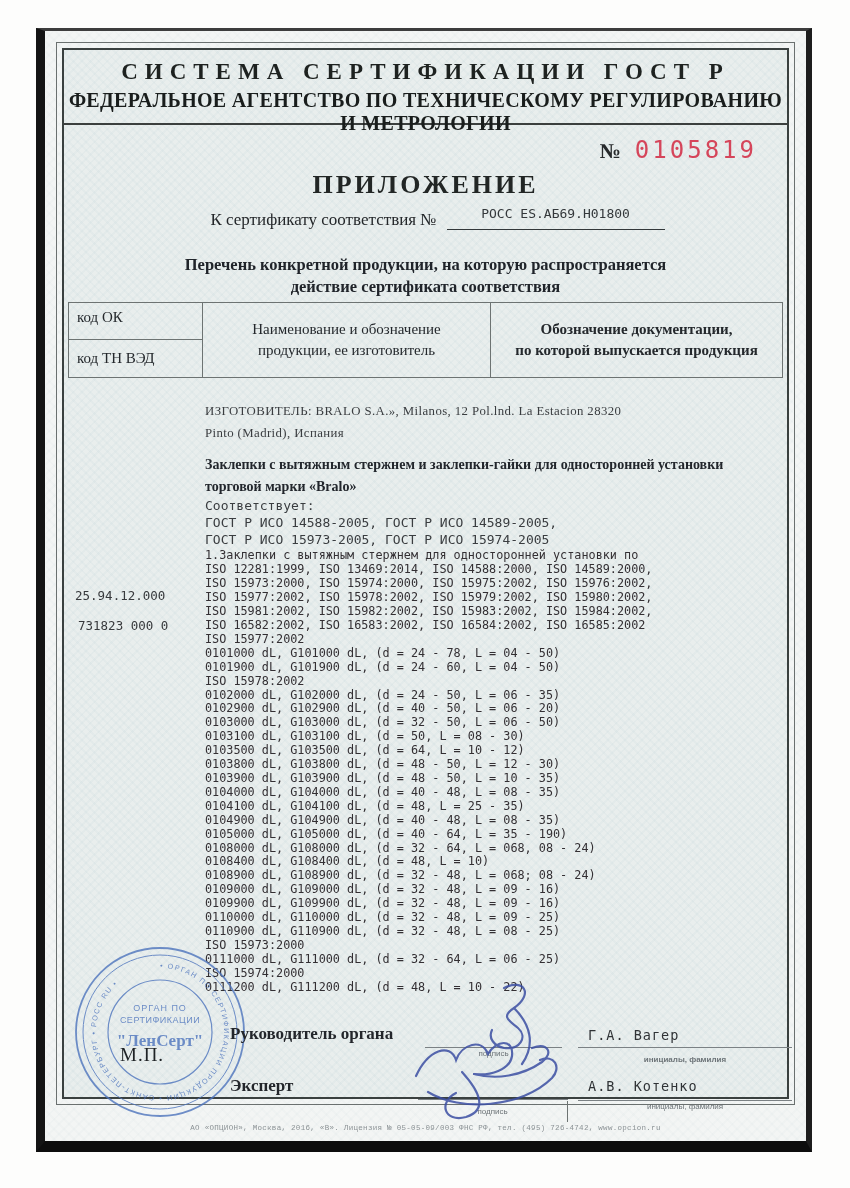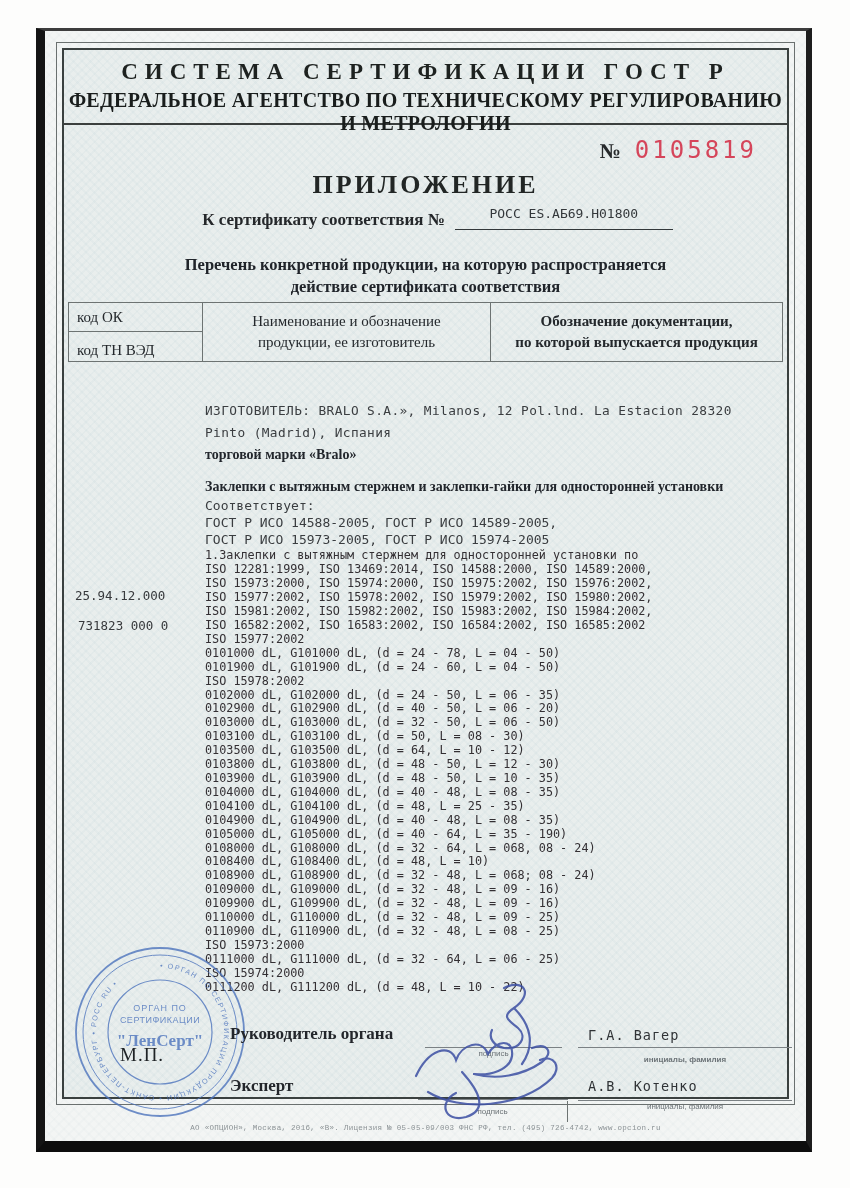--- a/index.html
+++ b/index.html
@@ -30,30 +30,30 @@
   .number-row { position:absolute; top:86px; right:30px; white-space:nowrap; }
   .no-sign { font-size:21px; font-weight:bold; color:#26292b; margin-right:14px; }
   .no-red { font-family:"DejaVu Sans Mono","Liberation Mono",monospace;
     font-size:24px; color:#d5455a; letter-spacing:3px; }
 
   .appendix { position:absolute; top:120px; left:0; right:0; text-align:center;
     font-size:26px; font-weight:bold; letter-spacing:3px; color:#222625; }
 
   .cert-line { position:absolute; top:160px; left:0; right:0; text-align:center;
     transform:translateX(12px); white-space:nowrap; }
-  .cert-label { font-size:17px; font-weight:bold; color:#24272a; }
+  .cert-label { font-size:17px; font-weight:normal; color:#24272a; }
   .cert-no-wrap { display:inline-block; border-bottom:1.5px solid #33383a; width:218px;
     text-align:center; margin-left:10px; height:20px; vertical-align:bottom; }
   .cert-no { position:relative; top:-6px;
     font-family:"DejaVu Sans Mono","Liberation Mono",monospace; font-size:13px; color:#34383b; }
 
   .subtitle { position:absolute; top:204px; left:0; right:0; text-align:center;
     font-size:16.5px; font-weight:bold; color:#20242a; line-height:22px; }
 
-  .thead { position:absolute; top:252px; left:4px; right:4px; height:60px;
+  .thead { position:absolute; top:252px; left:4px; right:4px; height:76px;
     border:1px solid #6d7372; display:grid;
     grid-template-columns:134px 288px 1fr; grid-template-rows:1fr 1fr;
     font-size:15px; color:#24282c; }
   .c1a { grid-column:1; grid-row:1; border-right:1px solid #6d7372; border-bottom:1px solid #6d7372;
     padding:6px 0 0 8px; }
   .c1b { grid-column:1; grid-row:2; border-right:1px solid #6d7372; padding:10px 0 0 8px; }
   .c2 { grid-column:2; grid-row:1 / span 2; border-right:1px solid #6d7372;
     display:flex; flex-direction:column; justify-content:center; text-align:center;
     font-weight:400; line-height:21px; }
   .c3 { grid-column:3; grid-row:1 / span 2;
@@ -61,21 +61,21 @@
     font-weight:600; line-height:21px; }
 
   .bodyarea { position:absolute; top:340px; left:0; right:0; bottom:0; }
   .mono { font-family:"DejaVu Sans Mono","Liberation Mono",monospace; color:#3a3d40; white-space:pre; }
   .code { position:absolute; font-family:"DejaVu Sans Mono","Liberation Mono",monospace;
     font-size:12.5px; color:#37393c; }
   .code.ok { left:11px; top:198px; }
   .code.tnved { left:14px; top:228px; }
 
   .maincol { position:absolute; left:141px; top:10px; width:575px; }
-  .m1 { font-size:12.8px; line-height:22px; letter-spacing:0.4px; }
+  .m1 { font-size:12.8px; line-height:22px; letter-spacing:0.4px;font-family:Liberation Serif, serif; }
   .desc { font-size:14px; font-weight:bold; color:#22262c; line-height:22px; }
   .desc-first { margin-top:10px; }
   .m2 { font-size:13px; line-height:16.8px; }
   .m3 { font-size:11.8px; line-height:15px; color:#332f33; }
   .speclines .m3 { line-height:13.9px; }
 
   .sigzone { position:absolute; left:0; top:0; width:100%; height:100%; }
   .mp { position:absolute; left:56px; top:994px; font-size:19px; color:#1f2326; letter-spacing:1px; }
   .role { position:absolute; font-size:17px; font-weight:bold; color:#23262b; }
   .role.head { left:166px; top:974px; }
@@ -146,22 +146,22 @@
             </div>
           </div>
 
           <div class="bodyarea">
             <div class="code ok">25.94.12.000</div>
             <div class="code tnved">731823 000 0</div>
 
             <div class="maincol">
               <div class="mono m1">ИЗГОТОВИТЕЛЬ: BRALO S.A.», Milanos, 12 Pol.lnd. La Estacion 28320</div>
               <div class="mono m1">Pinto (Madrid), Испания</div>
+              <div class="desc desc-first">Заклепки с вытяжным стержнем и заклепки-гайки для односторонней установки</div>
               <div class="desc">торговой марки «Bralo»</div>
-              <div class="desc desc-first">Заклепки с вытяжным стержнем и заклепки-гайки для односторонней установки</div>
               <div class="mono m2">Соответствует:</div>
               <div class="mono m2">ГОСТ Р ИСО 14588-2005, ГОСТ Р ИСО 14589-2005,</div>
               <div class="mono m2">ГОСТ Р ИСО 15973-2005, ГОСТ Р ИСО 15974-2005</div>
               <div class="mono m3">1.Заклепки с вытяжным стержнем для односторонней установки по</div>
               <div class="speclines">
                   <div class="mono m3">ISO 12281:1999, ISO 13469:2014, ISO 14588:2000, ISO 14589:2000,</div>
                   <div class="mono m3">ISO 15973:2000, ISO 15974:2000, ISO 15975:2002, ISO 15976:2002,</div>
                   <div class="mono m3">ISO 15977:2002, ISO 15978:2002, ISO 15979:2002, ISO 15980:2002,</div>
                   <div class="mono m3">ISO 15981:2002, ISO 15982:2002, ISO 15983:2002, ISO 15984:2002,</div>
                   <div class="mono m3">ISO 16582:2002, ISO 16583:2002, ISO 16584:2002, ISO 16585:2002</div>

